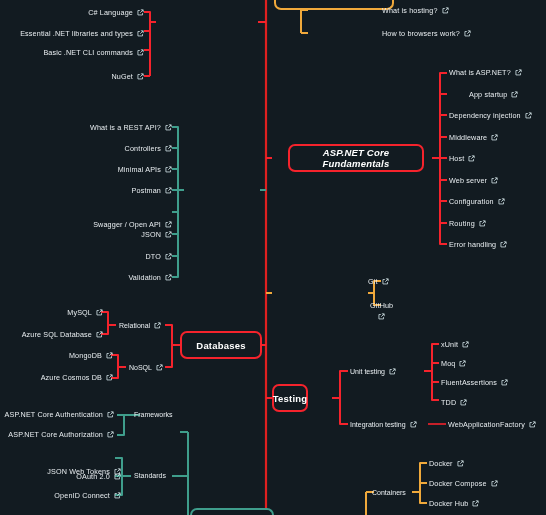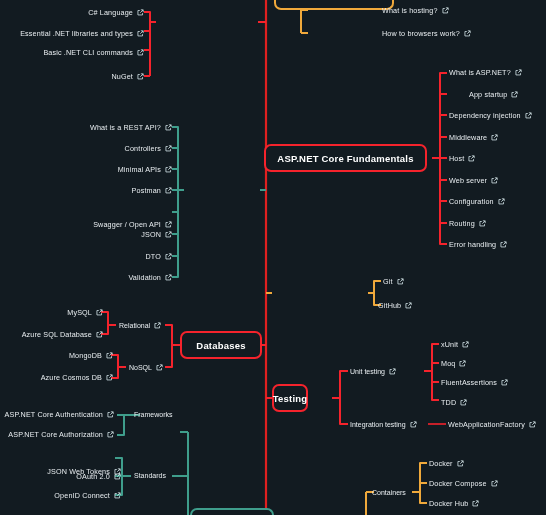--- a/index.html
+++ b/index.html
@@ -196,21 +196,21 @@
   <div class="node orange cuttop" style="left:274px; top:-14px; width:120px; height:24px;">
     <span></span>
   </div>
 
 
 
   <div class="node red" style="left:180px; top:331px; width:82px; height:28px;">
     <span>Databases</span>
   </div>
 
-  <div class="node red" style="left:264px; top:144px; width:163px; height:28px;">
+  <div class="node red" style="left:288px; top:144px; width:136px; height:28px;font-style:italic;">
     <span>ASP.NET Core Fundamentals</span>
   </div>
 
 
   <div class="node red" style="left:272px; top:384px; width:36px; height:28px;">
     <span>Testing</span>
   </div>
 
   <div class="node teal cut" style="left:190px; top:508px; width:84px; height:20px;">
     <span></span>
@@ -561,31 +561,31 @@
     <span class="lbl">Error handling</span>
     <span class="ext">
         <svg viewBox="0 0 12 12" fill="none" stroke="#cfe0e4" stroke-width="1.4">
           <path d="M9.5 7v3.2H1.6V2.6h3.2"></path>
           <path d="M6.6 1.4h4v4"></path>
           <path d="M10.4 1.6 5.6 6.4"></path>
         </svg>
       </span>
   </div>
 
-  <div class="leaf" style="left:383px; top:278px;">
+  <div class="leaf" style="left:368px; top:278px;">
     <span class="lbl">Git</span>
     <span class="ext">
         <svg viewBox="0 0 12 12" fill="none" stroke="#cfe0e4" stroke-width="1.4">
           <path d="M9.5 7v3.2H1.6V2.6h3.2"></path>
           <path d="M6.6 1.4h4v4"></path>
           <path d="M10.4 1.6 5.6 6.4"></path>
         </svg>
       </span>
   </div>
-  <div class="leaf" style="left:378px; top:302px;">
+  <div class="leaf" style="left:370px; top:302px;flex-direction:column;">
     <span class="lbl">GitHub</span>
     <span class="ext">
         <svg viewBox="0 0 12 12" fill="none" stroke="#cfe0e4" stroke-width="1.4">
           <path d="M9.5 7v3.2H1.6V2.6h3.2"></path>
           <path d="M6.6 1.4h4v4"></path>
           <path d="M10.4 1.6 5.6 6.4"></path>
         </svg>
       </span>
   </div>
 

